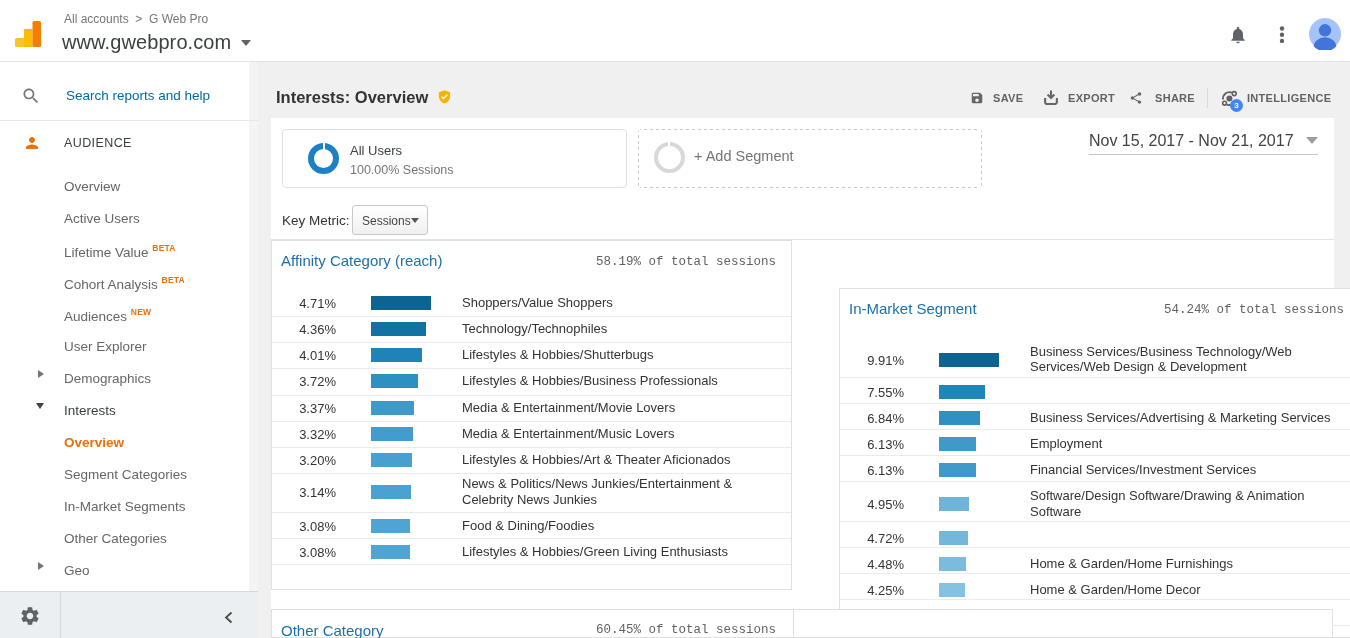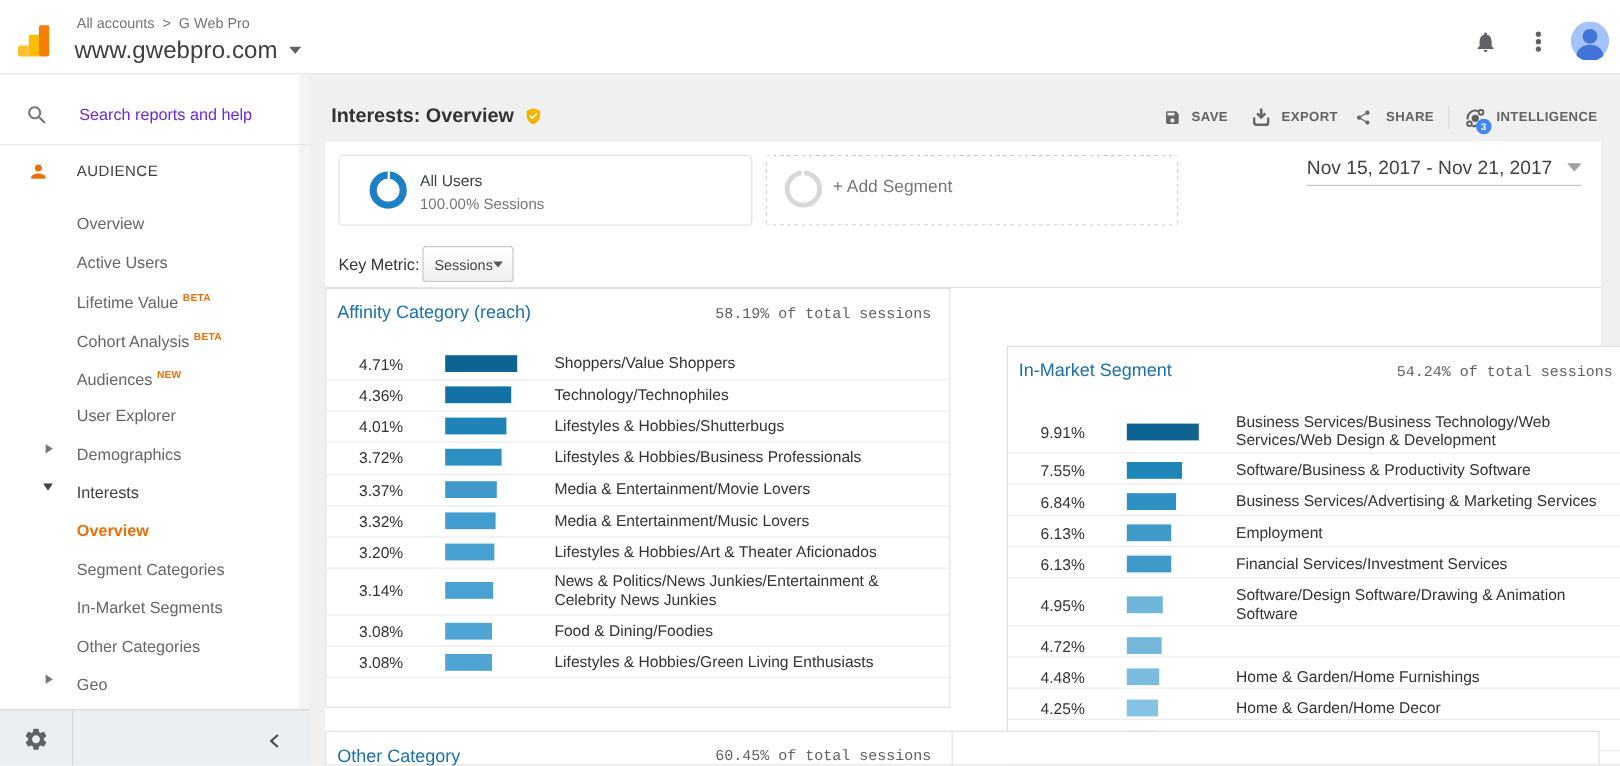--- a/index.html
+++ b/index.html
@@ -9,21 +9,21 @@
 
 
 #header { position:absolute; left:0; top:0; width:1350px; height:62px; background:#fff; border-bottom:1px solid #e3e3e3; z-index:5; }
 #crumb { position:absolute; left:64px; top:12px; font-size:12px; color:#757575; }
 #site { position:absolute; left:62px; top:31px; font-size:20px; color:#3c4043; letter-spacing:0.1px; }
 #site .caret { display:inline-block; width:0; height:0; border-left:5px solid transparent; border-right:5px solid transparent; border-top:6px solid #5f6368; margin-left:10px; vertical-align:3px; }
 
 
 #sidebar { position:absolute; left:0; top:62px; width:258px; height:576px; background:#fff; border-right:1px solid #e0e0e0; }
 #searchrow { position:absolute; left:0; top:0; width:258px; height:59px; border-bottom:1px solid #e8e8e8; }
-#searchtxt { position:absolute; left:66px; top:26px; font-size:13.5px; color:#6d28d9; }
+#searchtxt { position:absolute; left:66px; top:26px; font-size:13.5px; color:#0369a1; }
 .navitem { position:absolute; left:64px; font-size:13.5px; color:#666; white-space:nowrap; }
 .navtag { font-size:8.5px; color:#e8710a; font-weight:bold; vertical-align:6px; letter-spacing:0.2px; }
 .tri-r { position:absolute; left:38px; width:0; height:0; border-top:4px solid transparent; border-bottom:4px solid transparent; border-left:6px solid #757575; }
 .tri-d { position:absolute; left:36px; width:0; height:0; border-left:4.5px solid transparent; border-right:4.5px solid transparent; border-top:6px solid #424242; }
 #sidefoot { position:absolute; left:0; top:529px; width:258px; height:47px; background:#eceff1; border-top:1px solid #d5d8da; }
 #sidefoot .vd { position:absolute; left:60px; top:0; width:1px; height:47px; background:#d5d8da; }
 
 
 
 #main { position:absolute; left:259px; top:62px; width:1091px; height:576px; background:#f0f0f0; }
@@ -235,21 +235,20 @@
       </div>
 
       <div class="tcard" id="tright">
         <div class="thead">In-Market Segment</div>
         <div class="tpct-note">54.24% of total sessions</div>
         <div class="pct" style="top:63.5px">9.91%</div>
         <div class="bar" style="top:63.5px;width:60px;background:#0d6493"></div>
         <div class="lbl" style="top:54.5px">Business Services/Business Technology/Web Services/Web Design &amp; Development</div>
         <div class="pct" style="top:96px">7.55%</div>
         <div class="bar" style="top:96px;width:46px;background:#1f86ba"></div>
-        <div class="lbl" style="top:95px">Software/Business &amp; Productivity Software</div>
         <div class="pct" style="top:122px">6.84%</div>
         <div class="bar" style="top:122px;width:41px;background:#2e90c3"></div>
         <div class="lbl" style="top:121px">Business Services/Advertising &amp; Marketing Services</div>
         <div class="pct" style="top:148px">6.13%</div>
         <div class="bar" style="top:148px;width:37px;background:#3f9aca"></div>
         <div class="lbl" style="top:147px">Employment</div>
         <div class="pct" style="top:174px">6.13%</div>
         <div class="bar" style="top:174px;width:37px;background:#3f9aca"></div>
         <div class="lbl" style="top:173px">Financial Services/Investment Services</div>
         <div class="pct" style="top:208px">4.95%</div>

